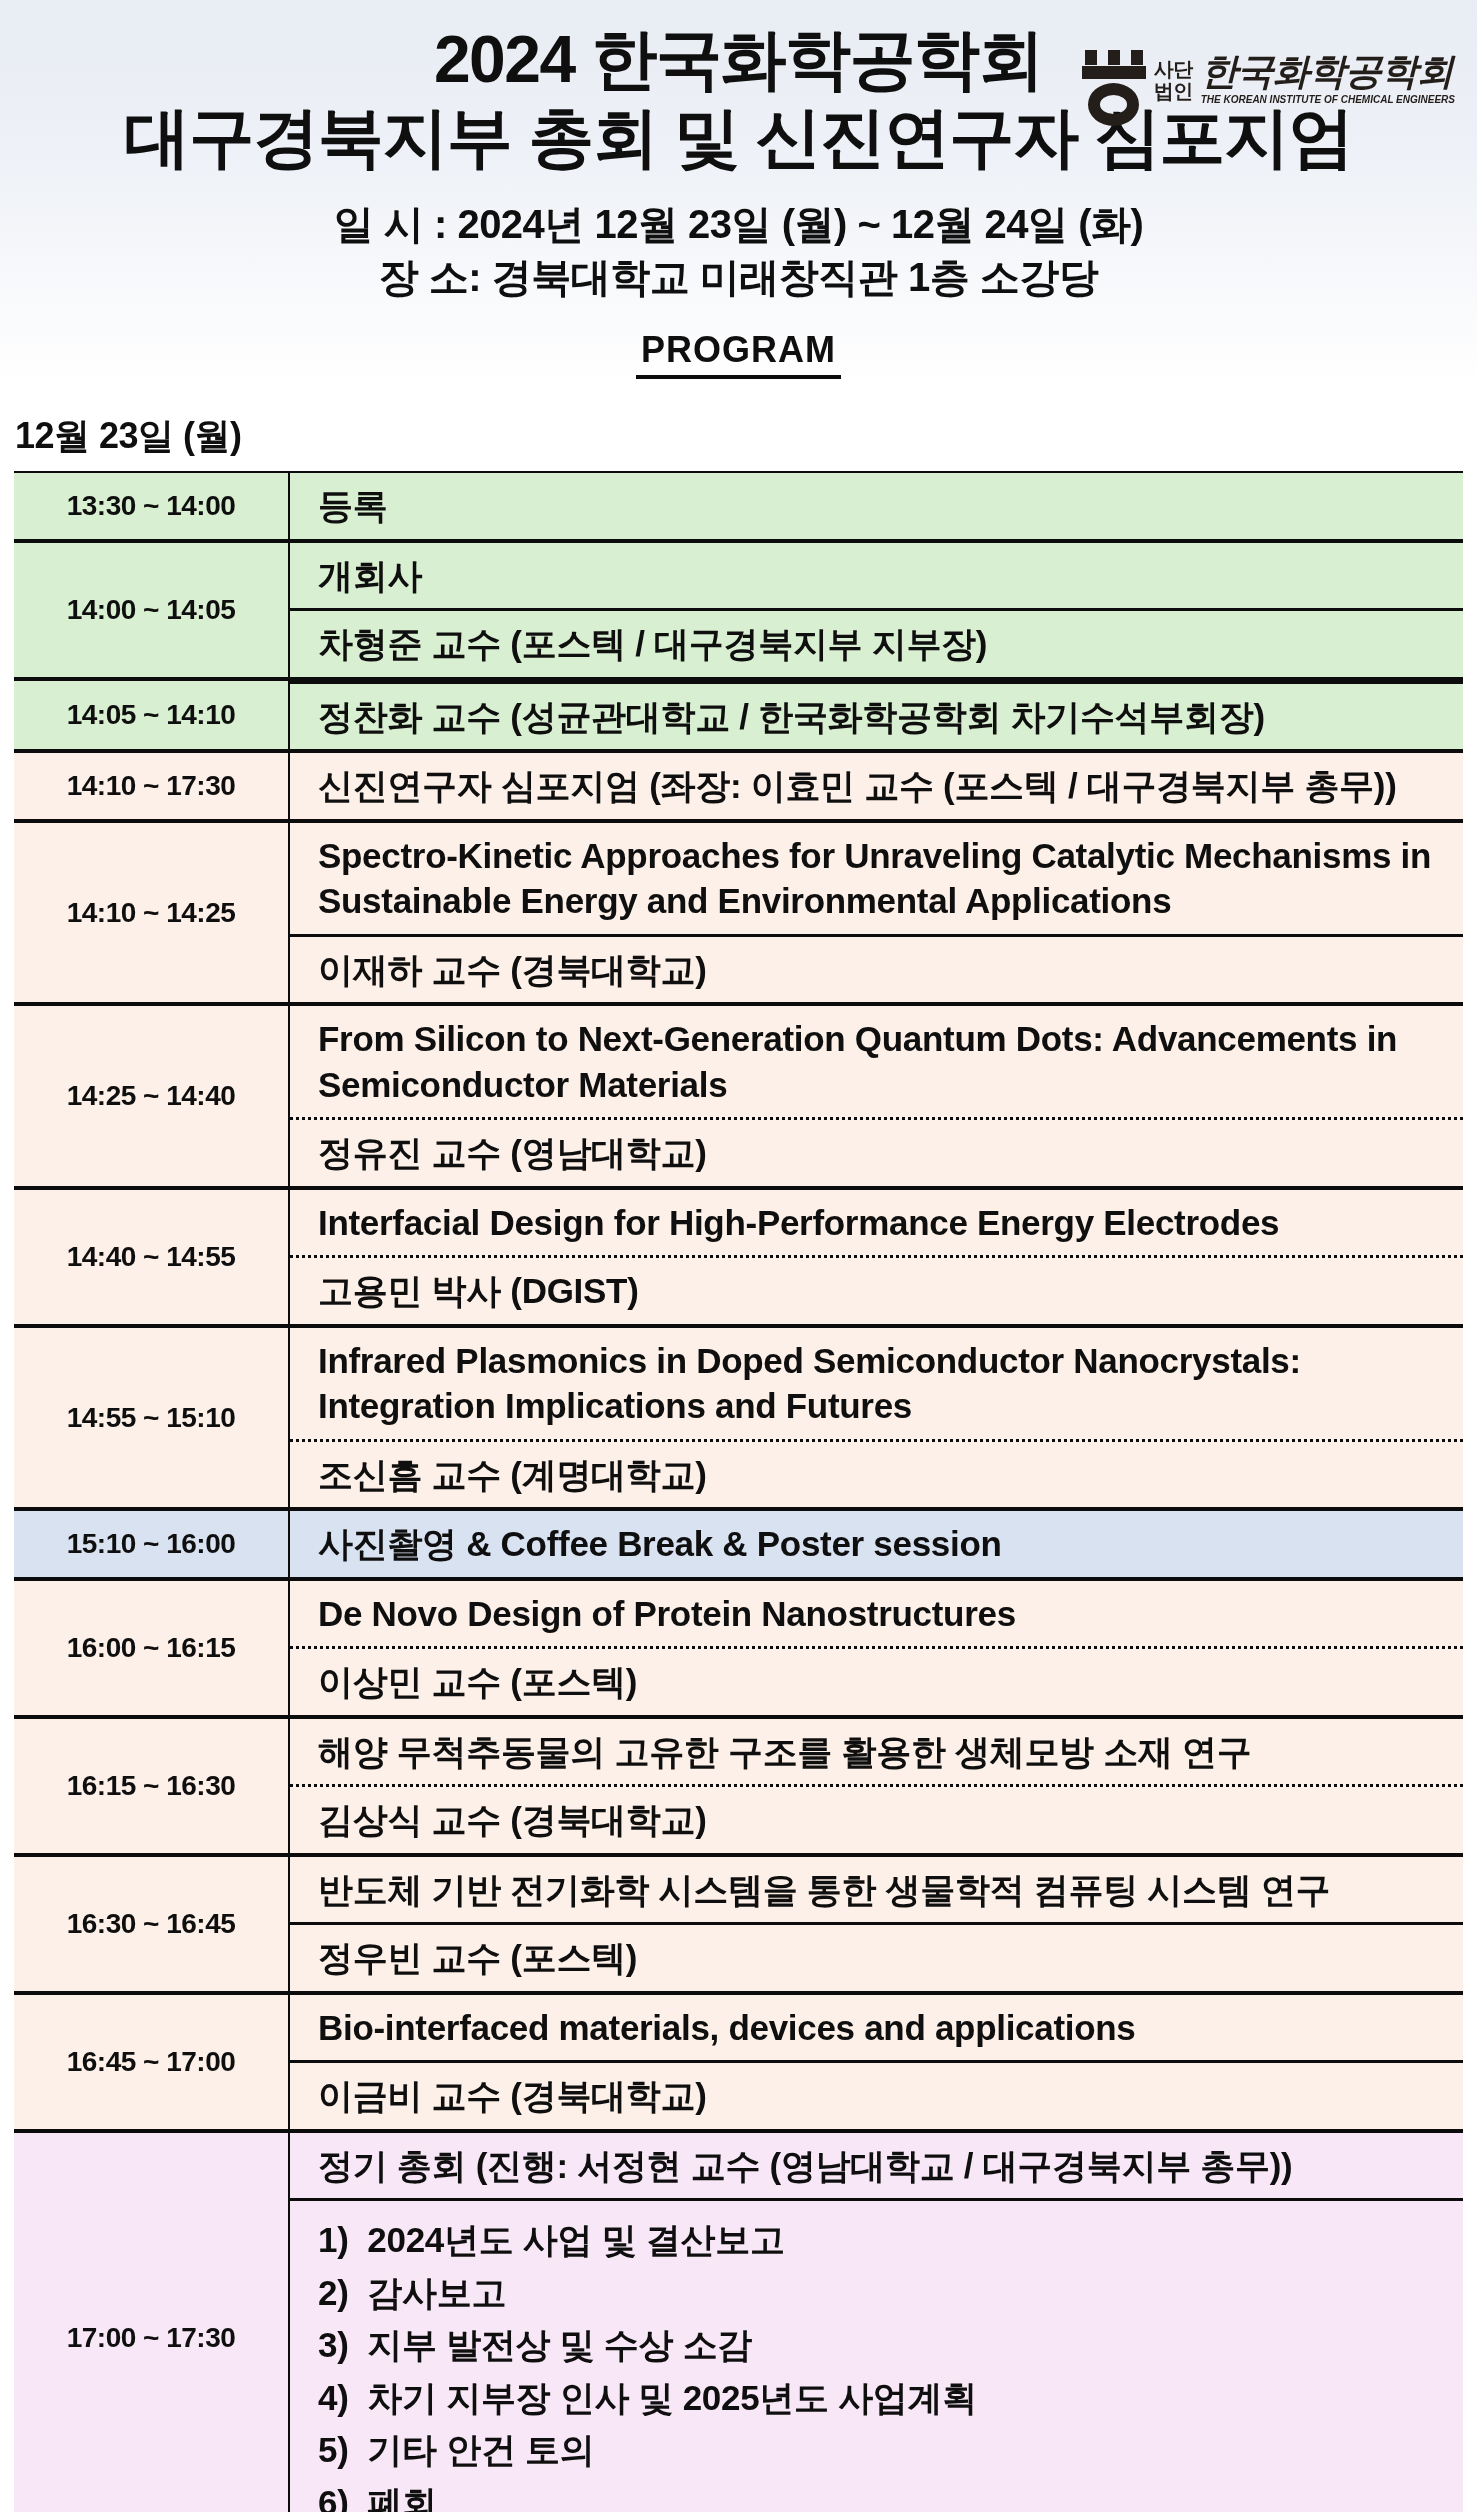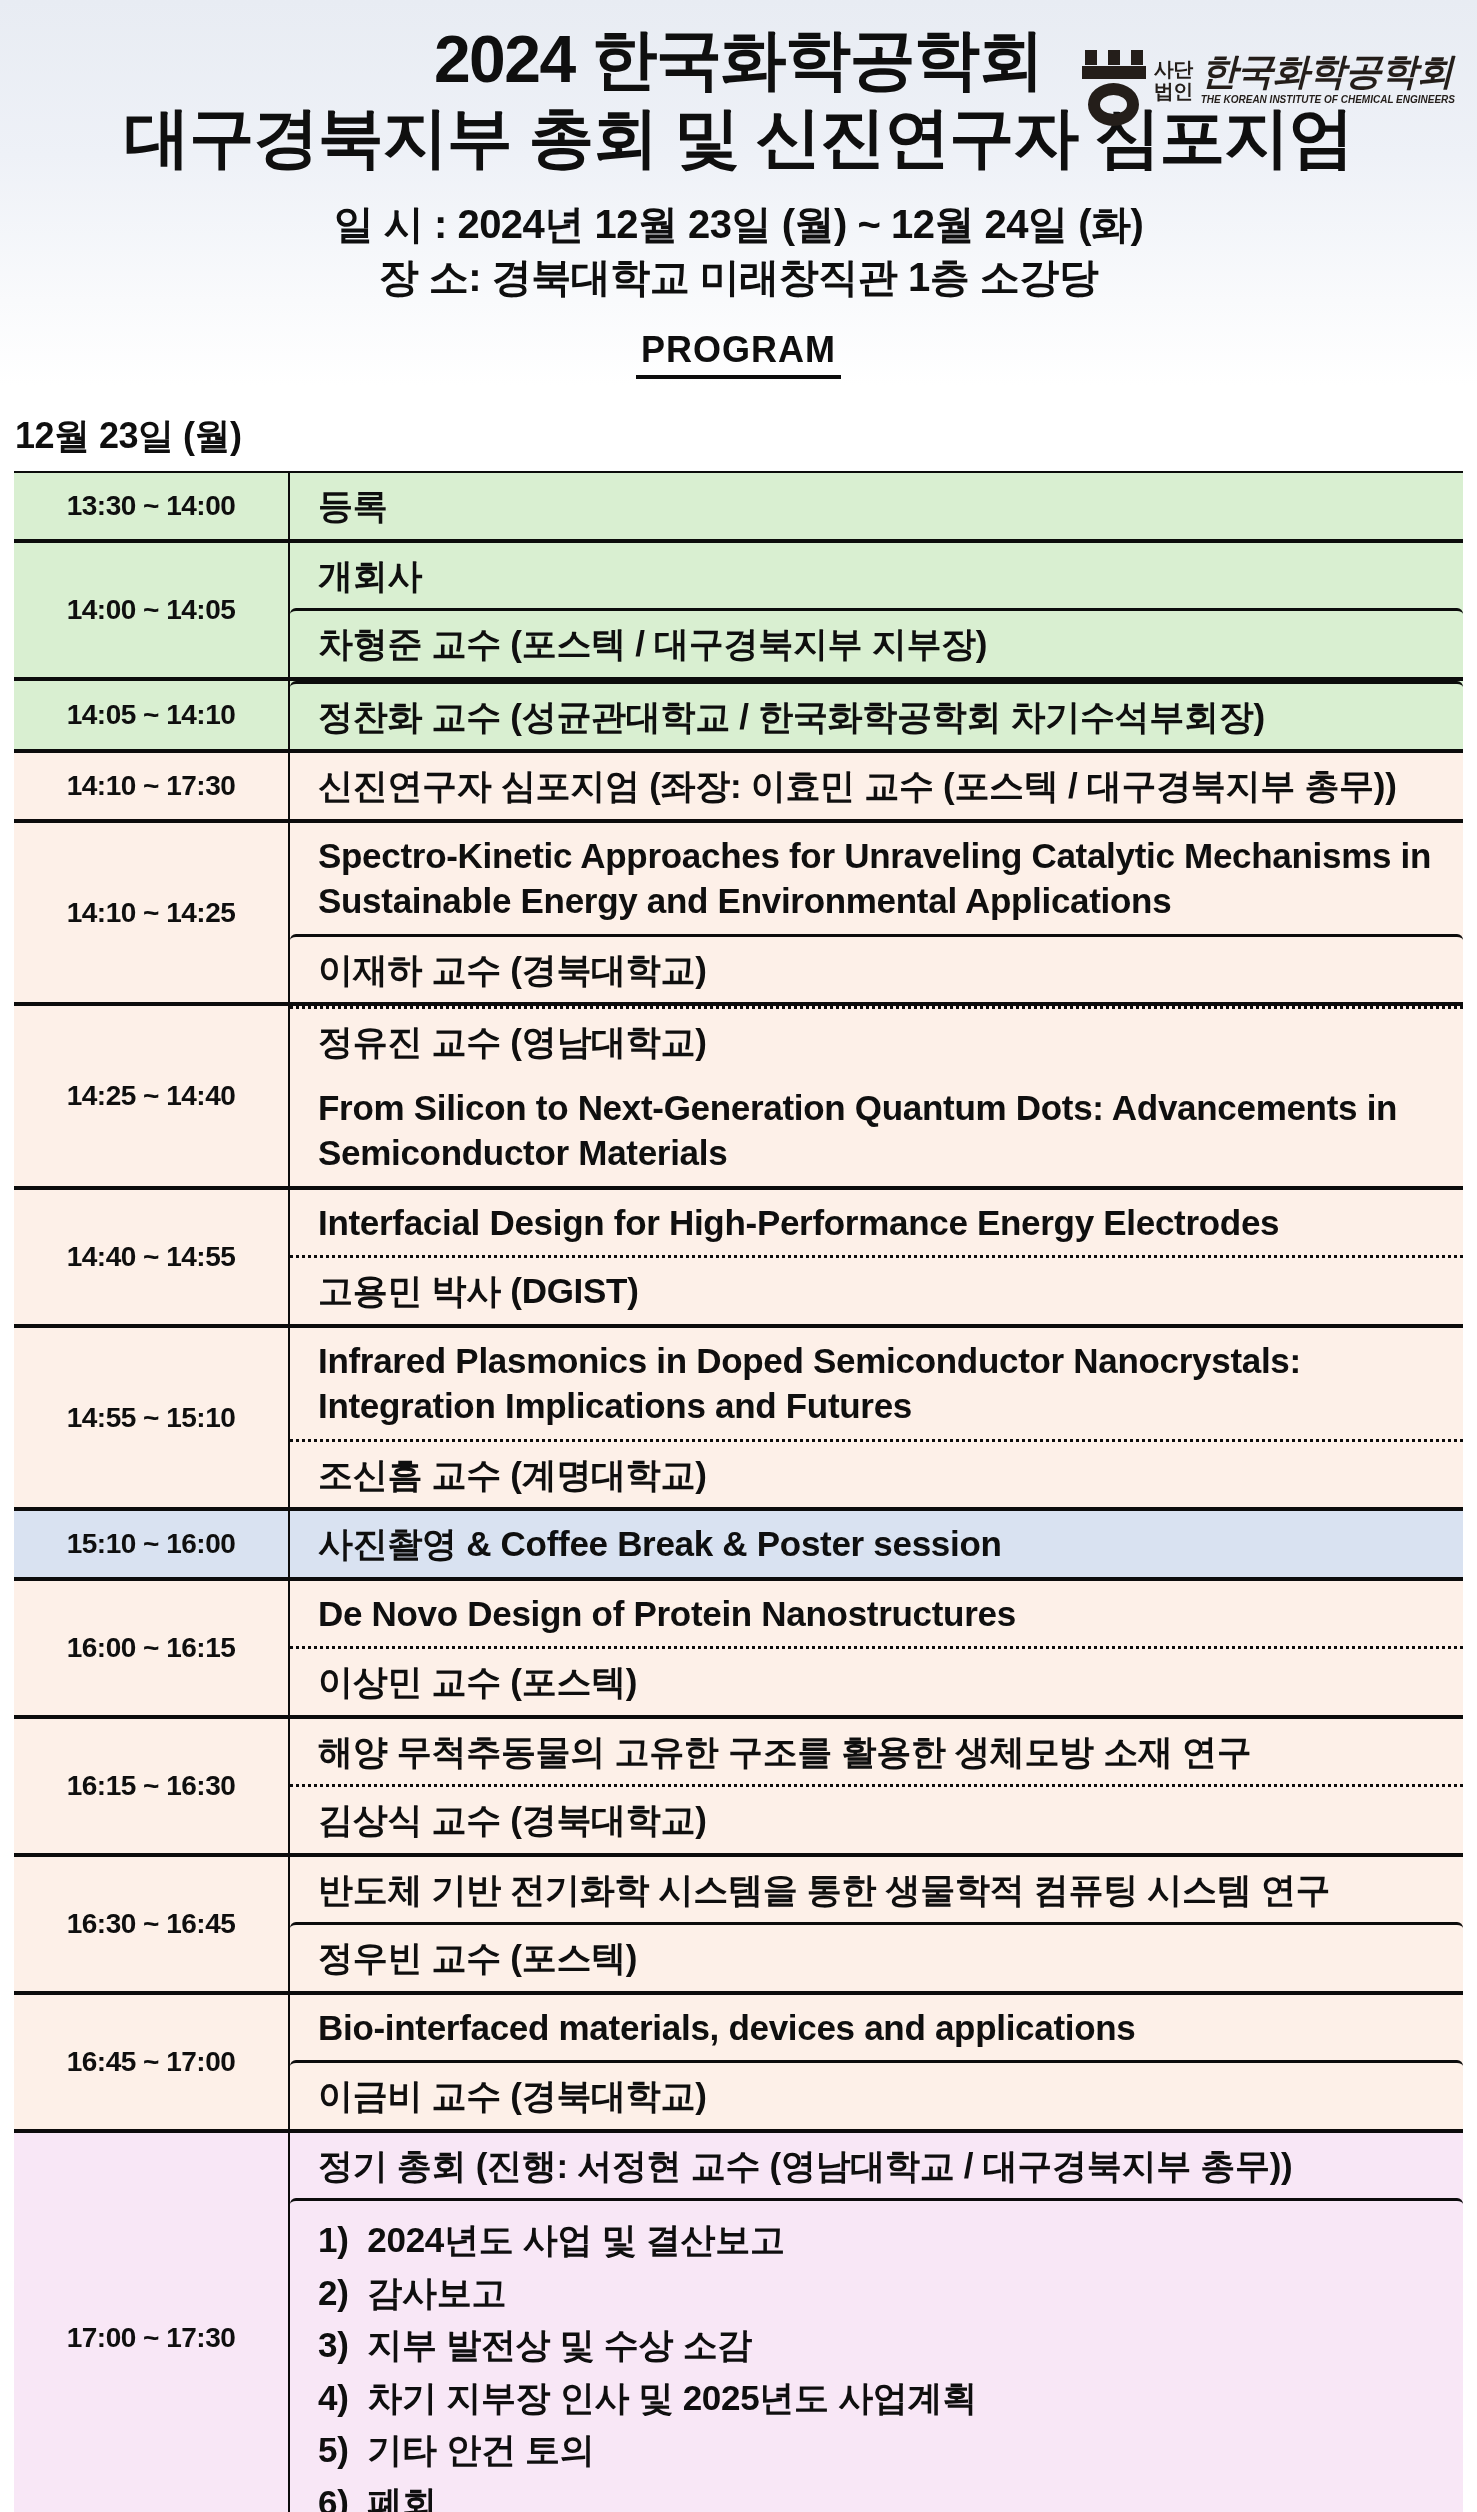--- a/index.html
+++ b/index.html
@@ -35,21 +35,21 @@
   
   .day-label{ font-size:36px; letter-spacing:-0.5px; margin:26px 0 10px 15px; }
   
   .sched{ margin:4px 14px; border-top:2px solid var(--line); border-bottom:7px solid var(--line); }
   .row{ display:flex; align-items:stretch; }
   .row + .row{ border-top:4px solid var(--line); }
   .time{ flex:0 0 274px; width:274px; display:flex; align-items:center; justify-content:center;
          font-size:28px; letter-spacing:-0.5px; text-align:center; padding:5px 3px; }
   .content{ flex:1 1 auto; border-left:2px solid var(--line); display:flex; flex-direction:column; justify-content:center; }
   .cell{ padding:10px 4px 10px 28px; font-size:35px; line-height:1.3; letter-spacing:-0.3px; }
-  .sep-solid{ border-top:3px solid var(--line);border-radius:6px; }
+  .sep-solid{ border-top:3px solid var(--line); }
   .sep-dotted{ border-top:3.5px dotted var(--line); }
   .cell.list{ padding-top:13px; padding-bottom:13px; }
   .gm-item{ white-space:pre-wrap; line-height:1.5; }
   .bg-green{ background:var(--row_green); }
   .bg-cream{ background:var(--row_cream); }
   .bg-blue{ background:var(--row_blue); }
   .bg-purple{ background:var(--row_purple); }
 </style>
 </head>
 <body>
@@ -123,22 +123,22 @@
     <div class="time">14:10 ~ 14:25</div>
     <div class="content">
       <div class="cell">Spectro-Kinetic Approaches for Unraveling Catalytic Mechanisms in Sustainable Energy and Environmental Applications</div>
       <div class="cell sep-solid">이재하 교수 (경북대학교)</div>
     </div>
   </div>
 
   <div class="row bg-cream">
     <div class="time">14:25 ~ 14:40</div>
     <div class="content">
+      <div class="cell">From Silicon to Next-Generation Quantum Dots: Advancements in Semiconductor Materials</div>
       <div class="cell sep-dotted">정유진 교수 (영남대학교)</div>
-      <div class="cell">From Silicon to Next-Generation Quantum Dots: Advancements in Semiconductor Materials</div>
     </div>
   </div>
 
   <div class="row bg-cream">
     <div class="time">14:40 ~ 14:55</div>
     <div class="content">
       <div class="cell">Interfacial Design for High-Performance Energy Electrodes</div>
       <div class="cell sep-dotted">고용민 박사 (DGIST)</div>
     </div>
   </div>

